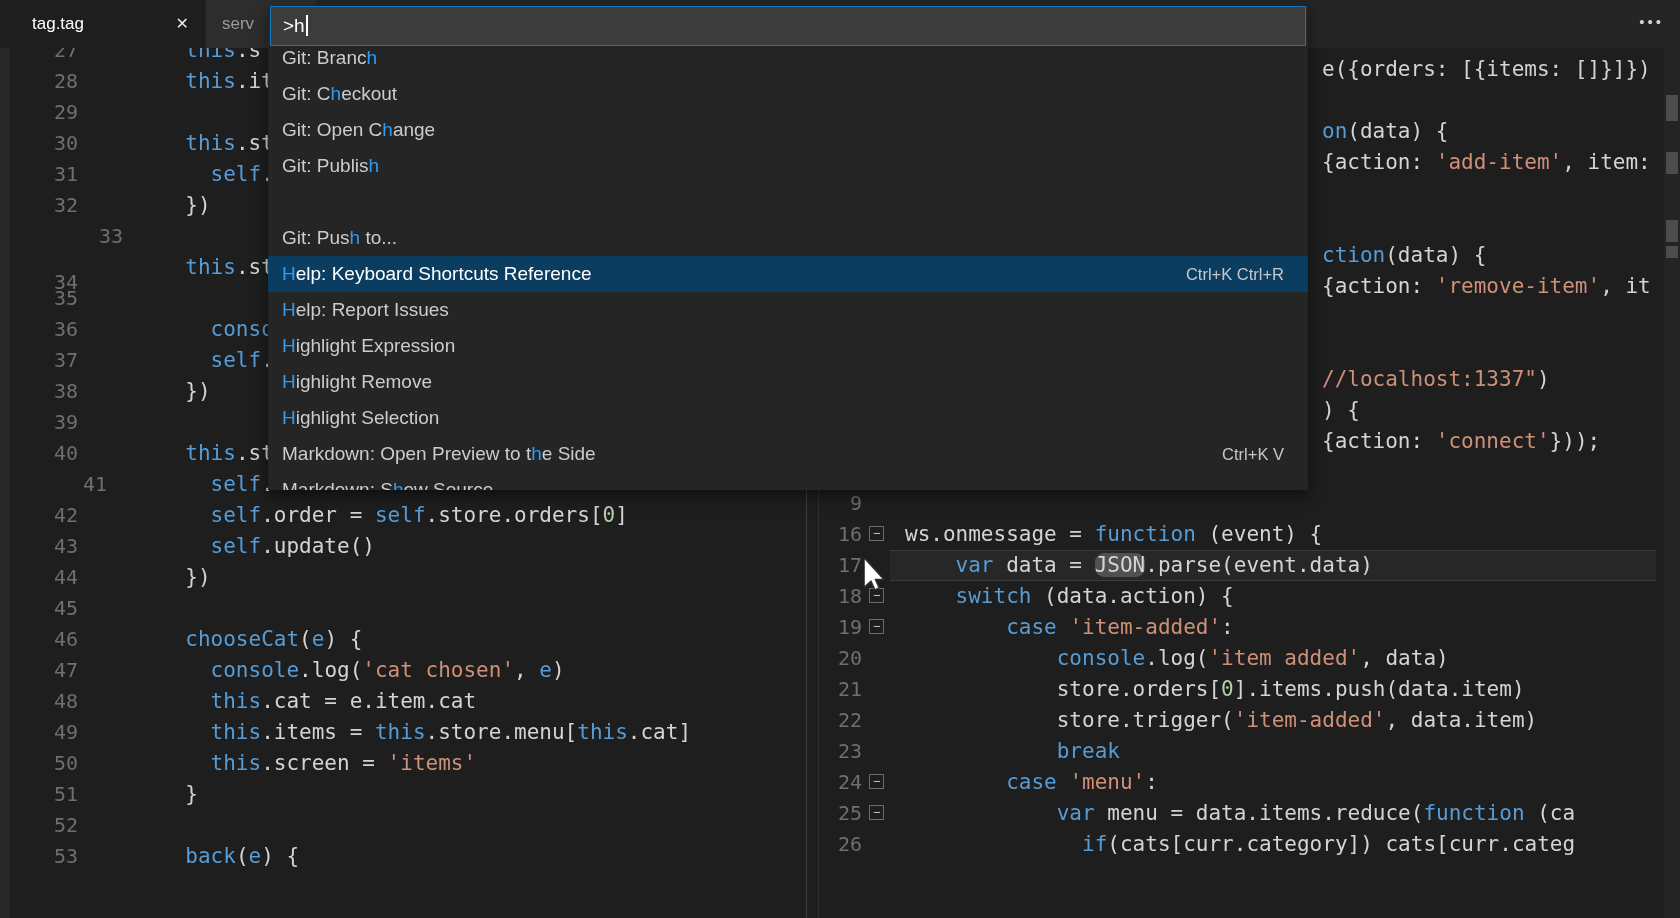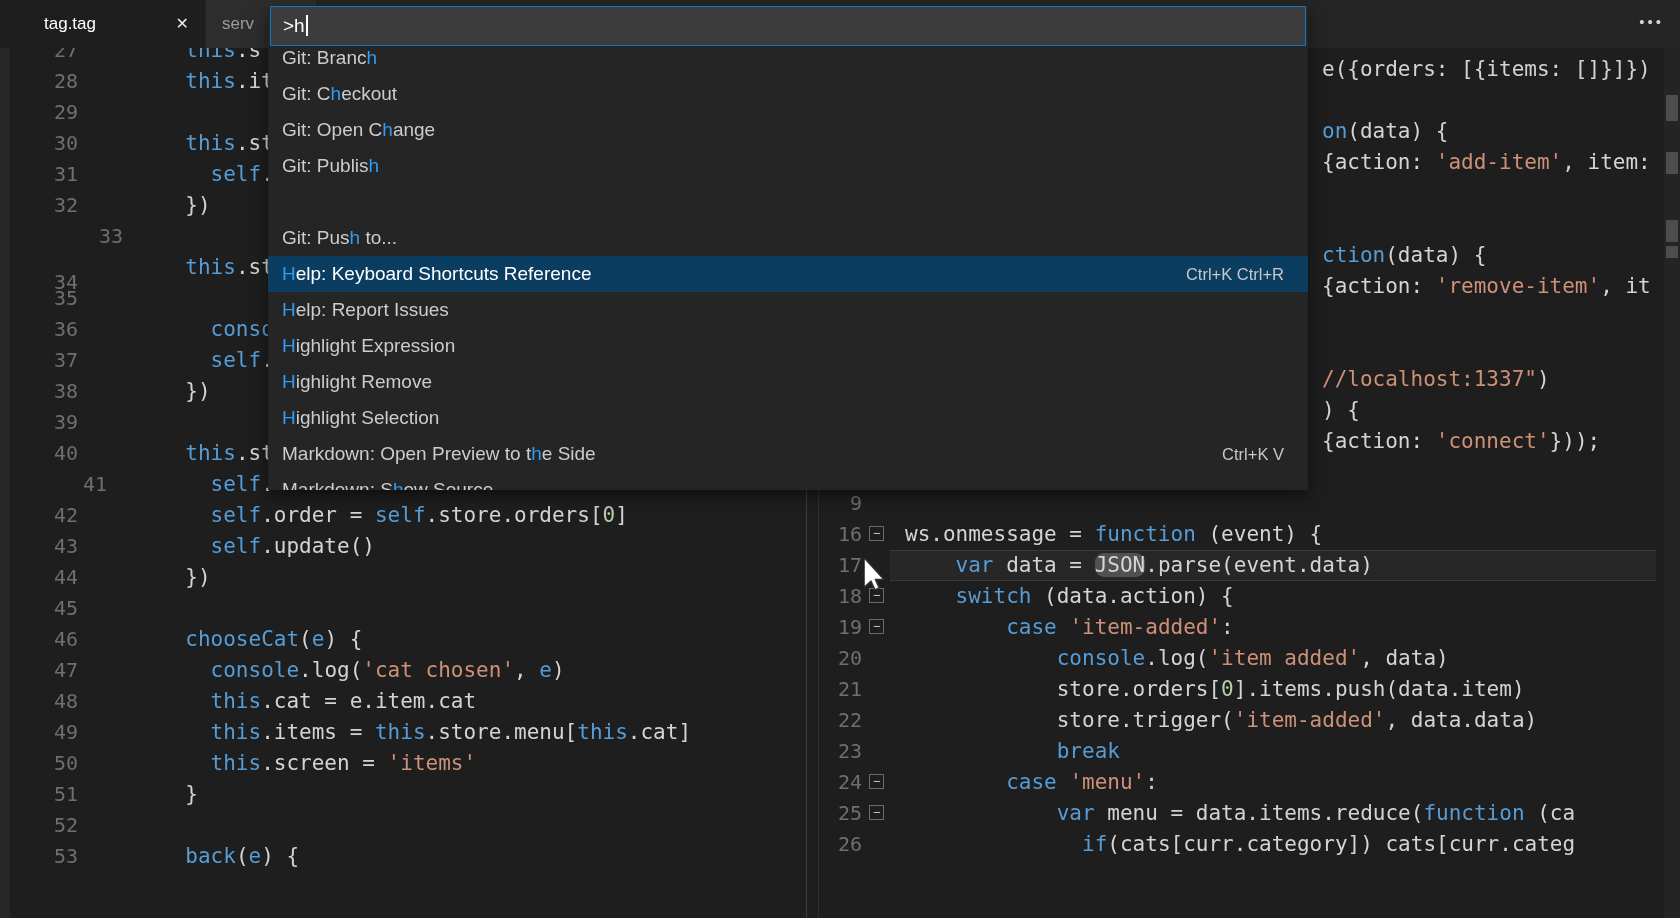--- a/index.html
+++ b/index.html
@@ -2,21 +2,21 @@
 <html style="--editor-bg: #1e1e1e; --palette-bg: #252526; --input-bg: #3c3c3c; --focus-border: #0d79c0; --selected-item-bg: #0b3d61; --match-highlight: #2e9bf5; --keyword: #569cd6; --string: #ce9178; --number: #b5cea8;"><head>
 <meta charset="utf-8">
 <style>
   html,body{margin:0;padding:0;background:#111;}
   #screen{position:relative;width:1680px;height:918px;overflow:hidden;
     background:var(--editor-bg,#1e1e1e);font-family:"Liberation Sans",sans-serif;}
 
   
   #tabbar{position:absolute;left:0;top:0;width:1680px;height:48px;background:var(--palette-bg,#252526);z-index:2;}
   .tab{position:absolute;top:0;height:48px;line-height:48px;box-sizing:border-box;font-size:17px;}
-  .tab-active{left:0;width:205px;background:#1e1e1e;color:#ffffff;padding-left:44px;}
+  .tab-active{left:0;width:205px;background:#1e1e1e;color:#ffffff;padding-left:32px;}
   .tab-inactive{left:206px;width:110px;background:#2d2d2d;color:#9b9b9b;padding-left:16px;}
   .tab-close{position:absolute;right:16px;top:0;height:48px;line-height:48px;color:#e8e8e8;font-size:16px;cursor:pointer;}
   #more-actions{position:absolute;right:10px;top:0;height:48px;line-height:44px;color:#d4d4d4;
     font-size:15px;letter-spacing:3px;padding:0 6px;cursor:pointer;}
 
   
   .editor{position:absolute;top:0;left:0;width:1680px;height:918px;z-index:0;}
   #leftstrip{position:absolute;left:0;top:48px;width:10px;height:870px;background:#272727;}
   #sash1{position:absolute;left:806px;top:48px;width:1px;height:870px;background:#3e3e3e;}
   #sash2{position:absolute;left:818px;top:48px;width:1px;height:870px;background:#303030;}
@@ -131,21 +131,21 @@
         <div class="fold" style="top: 588px;">−</div>
         <div class="code" style="top: 580.5px; left: 905px;"><span class="tk-p">    </span><span class="tk-k">switch</span><span class="tk-p"> (data.action) {</span></div>
         <div class="ln rln" style="top: 611.5px;">19</div>
         <div class="fold" style="top: 619px;">−</div>
         <div class="code" style="top: 611.5px; left: 905px;"><span class="tk-p">        </span><span class="tk-k">case</span><span class="tk-p"> </span><span class="tk-s">'item-added'</span><span class="tk-p">:</span></div>
         <div class="ln rln" style="top: 642.5px;">20</div>
         <div class="code" style="top: 642.5px; left: 905px;"><span class="tk-p">            </span><span class="tk-k">console</span><span class="tk-p">.log(</span><span class="tk-s">'item added'</span><span class="tk-p">, data)</span></div>
         <div class="ln rln" style="top: 673.5px;">21</div>
         <div class="code" style="top: 673.5px; left: 905px;"><span class="tk-p">            </span><span class="tk-p">store.orders[</span><span class="tk-n">0</span><span class="tk-p">].items.push(data.item)</span></div>
         <div class="ln rln" style="top: 704.5px;">22</div>
-        <div class="code" style="top: 704.5px; left: 905px;"><span class="tk-p">            </span><span class="tk-p">store.trigger(</span><span class="tk-s">'item-added'</span><span class="tk-p">, data.data)</span></div>
+        <div class="code" style="top: 704.5px; left: 905px;"><span class="tk-p">            </span><span class="tk-p">store.trigger(</span><span class="tk-s">'item-added'</span><span class="tk-p">, data.item)</span></div>
         <div class="ln rln" style="top: 735.5px;">23</div>
         <div class="code" style="top: 735.5px; left: 905px;"><span class="tk-p">            </span><span class="tk-k">break</span></div>
         <div class="ln rln" style="top: 766.5px;">24</div>
         <div class="fold" style="top: 774px;">−</div>
         <div class="code" style="top: 766.5px; left: 905px;"><span class="tk-p">        </span><span class="tk-k">case</span><span class="tk-p"> </span><span class="tk-s">'menu'</span><span class="tk-p">:</span></div>
         <div class="ln rln" style="top: 797.5px;">25</div>
         <div class="fold" style="top: 805px;">−</div>
         <div class="code" style="top: 797.5px; left: 905px;"><span class="tk-p">            </span><span class="tk-k">var</span><span class="tk-p"> menu = data.items.reduce(</span><span class="tk-k">function</span><span class="tk-p"> (ca</span></div>
         <div class="ln rln" style="top: 828.5px;">26</div>
         <div class="code" style="top: 828.5px; left: 905px;"><span class="tk-p">              </span><span class="tk-k">if</span><span class="tk-p">(cats[curr.category]) cats[curr.categ</span></div>

